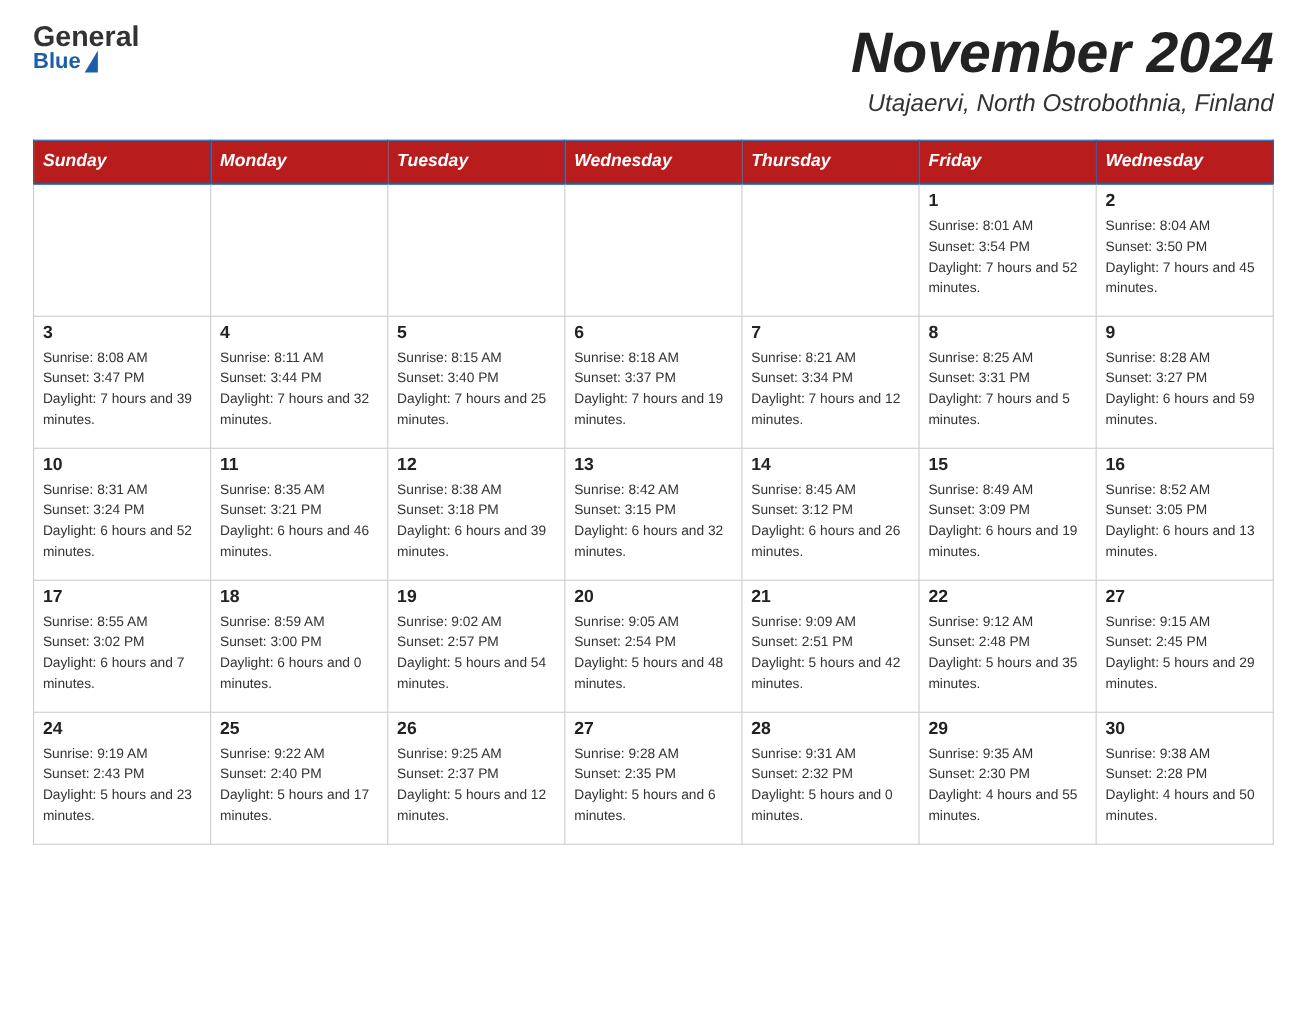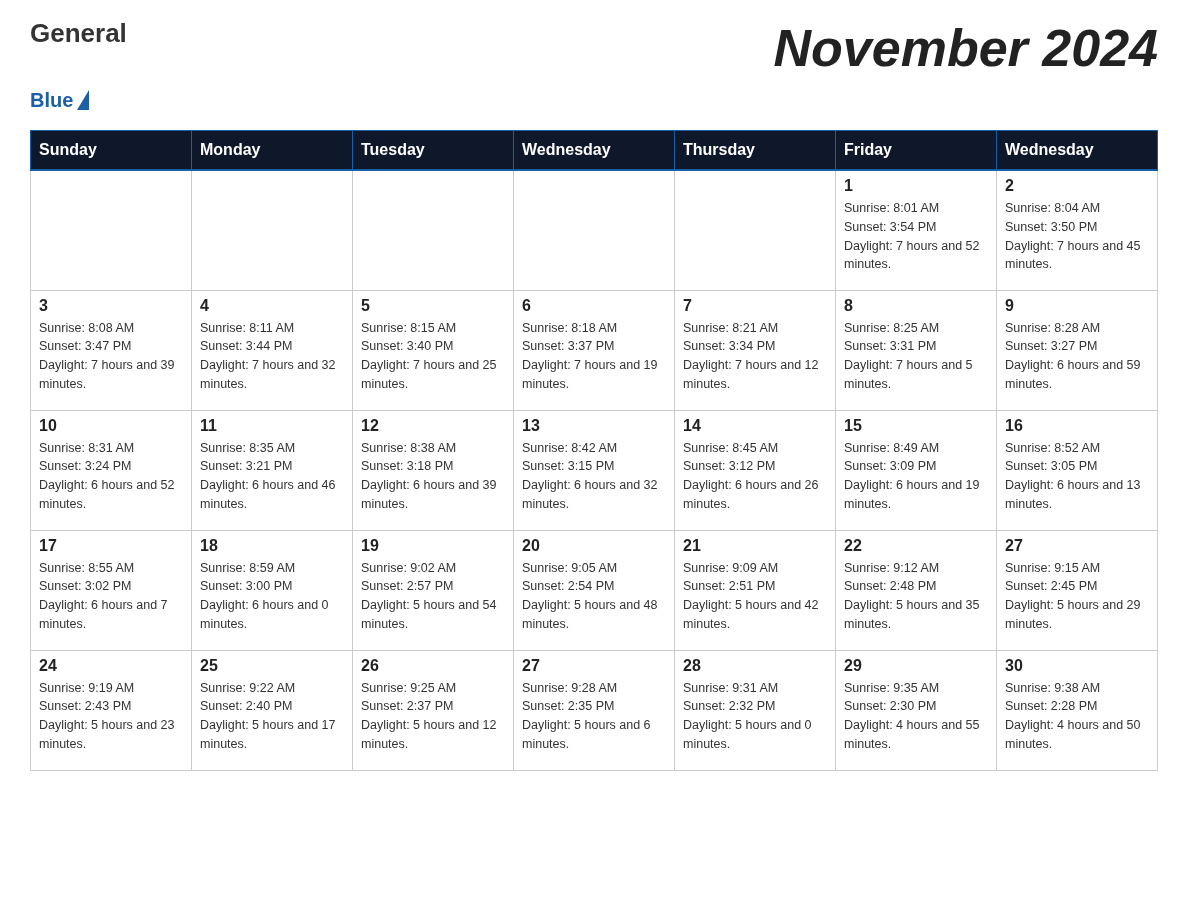--- a/index.html
+++ b/index.html
@@ -13,21 +13,20 @@
     .header-area {
       display: flex;
       justify-content: space-between;
       align-items: flex-start;
       margin-bottom: 20px;
     }
     .logo {
       display: flex;
       flex-direction: column;
       align-items: flex-start;
-      gap: 44px;
     }
     .logo-general {
       font-size: 26px;
       font-weight: bold;
       color: #333;
       line-height: 1;
     }
     .logo-blue {
       font-size: 20px;
       font-weight: bold;
@@ -60,27 +59,28 @@
       font-size: 22px;
       color: #333;
       margin-top: 4px;
     }
     .calendar-table {
       width: 100%;
       border-collapse: collapse;
       table-layout: fixed;
     }
     .calendar-table thead tr th {
-      background-color: #0f172a;
+      background-color: #b91c1c;
       color: #fff;
       padding: 10px 8px;
       font-size: 16px;
       font-weight: 600;
       text-align: left;
       border: 1px solid #1a5fa8;
+      font-style: italic;
     }
     .calendar-table tbody tr td {
       vertical-align: top;
       border: 1px solid #ccc;
       padding: 6px 8px;
       height: 120px;
       font-size: 13px;
       color: #333;
       background: #fff;
     }
@@ -115,20 +115,21 @@
 <div class="header-area">
   <div class="logo">
     <div class="logo-general">General</div>
     <div class="logo-blue">
       <span>Blue</span>
       <span class="logo-triangle"></span>
     </div>
   </div>
   <div class="title-area">
     <div class="month-title">November 2024</div>
+    <div class="location-title">Utajaervi, North Ostrobothnia, Finland</div>
   </div>
 </div>
 
 <table class="calendar-table">
   <thead>
     <tr>
     <th>Sunday</th>
         <th>Monday</th>
         <th>Tuesday</th>
         <th>Wednesday</th>

